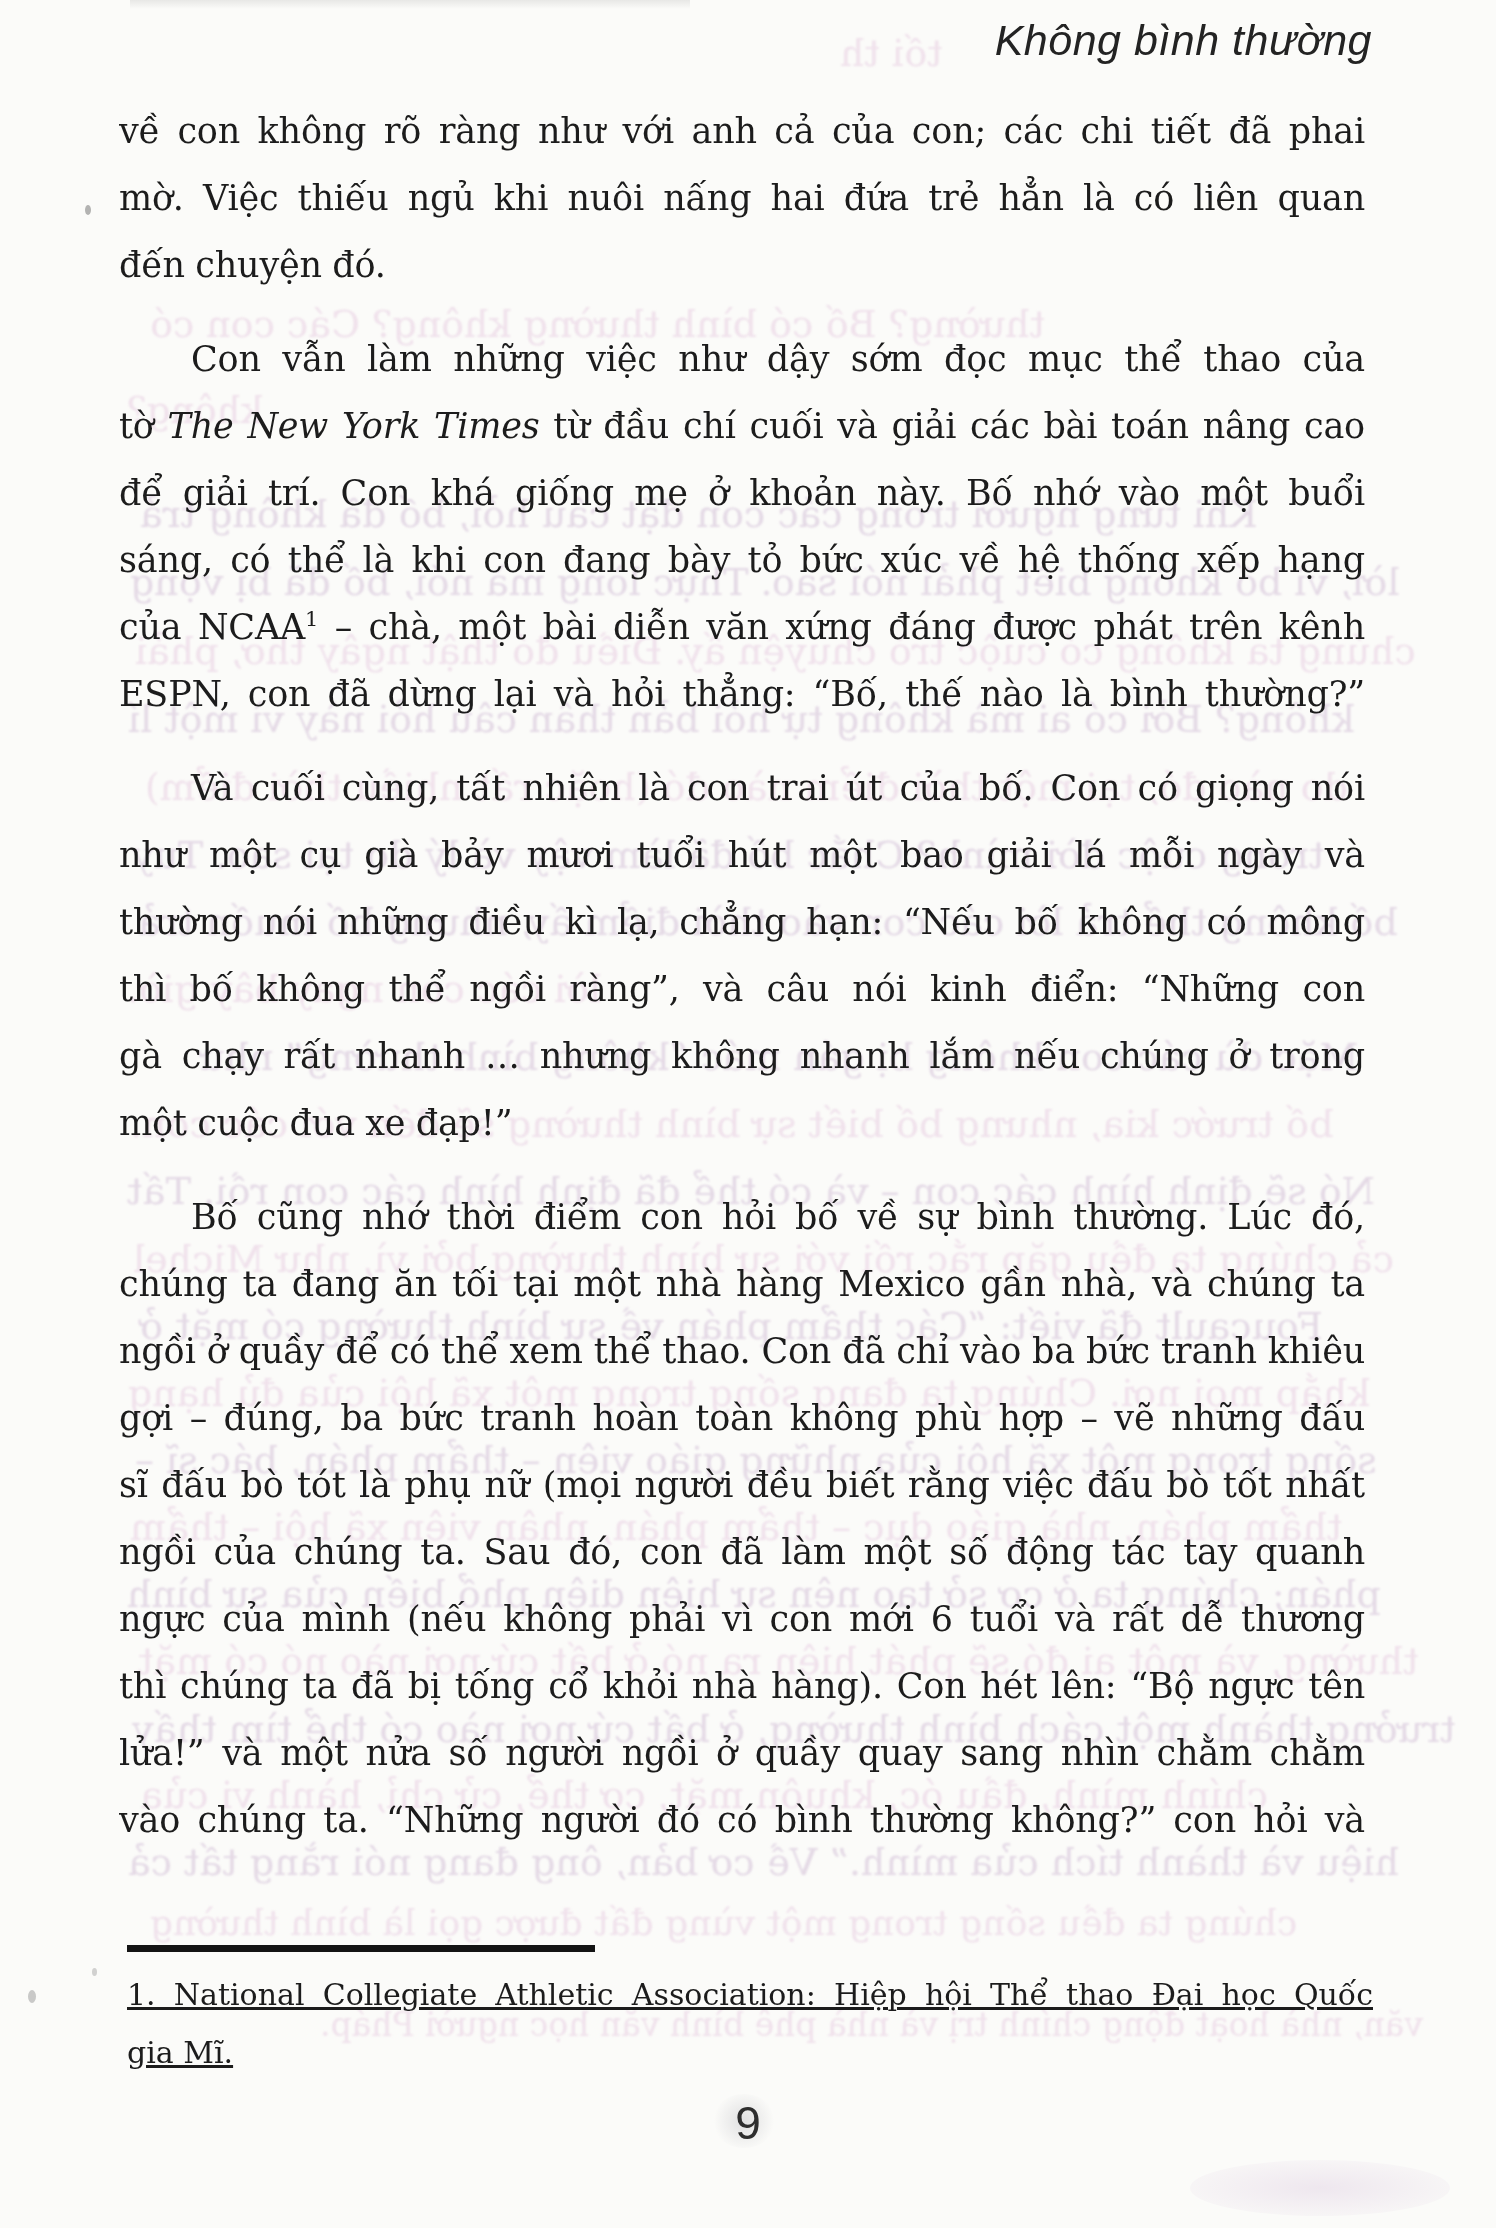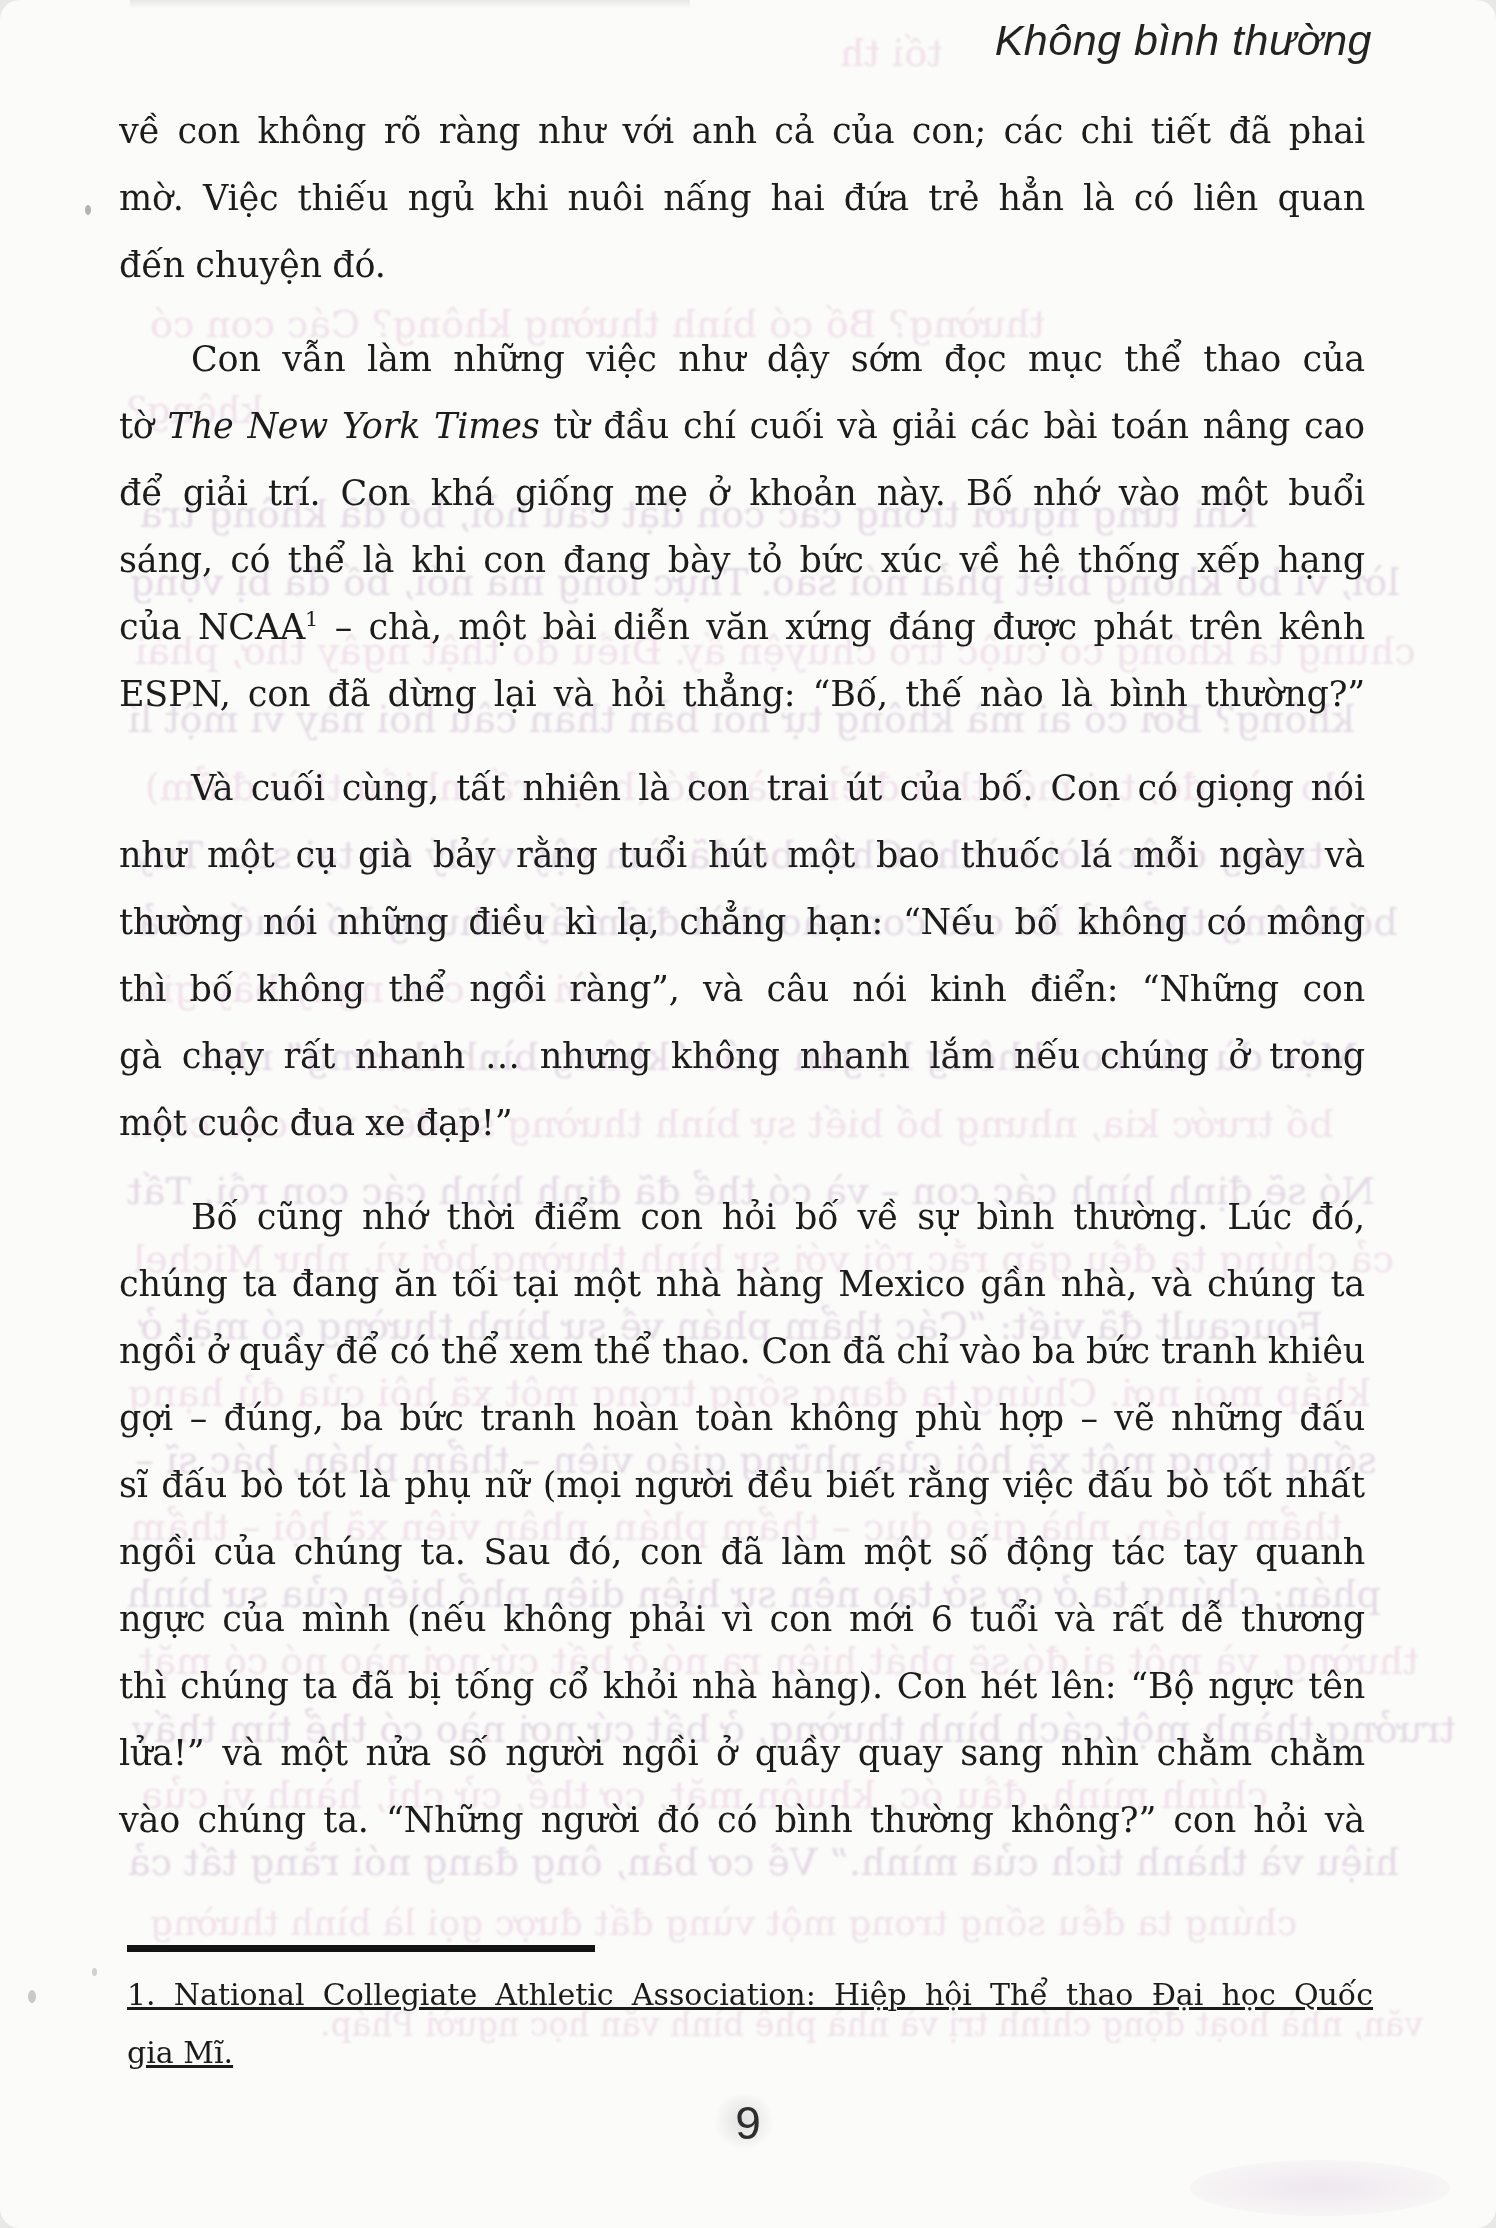--- a/index.html
+++ b/index.html
@@ -4,21 +4,20 @@
 <style>
   html,body{margin:0;padding:0;background:#e8e8e6;}
   .page{
     position:relative;
     width:1496px;height:2228px;
     margin:0 auto;
     background:#fbfbf9;
     overflow:hidden;
     font-family:"DejaVu Serif", serif;
     color:#1c1c1c;
-    border-radius:20px;
   }
   
   .running-header{
     position:absolute;top:16px;right:124px;z-index:2;
     font-family:"Liberation Sans", sans-serif;
     font-style:italic;font-weight:500;
     font-size:43px;letter-spacing:0.5px;color:#232323;
   }
   
   .body-text{
@@ -119,21 +118,21 @@
       <div class="para spaced">
         <div class="tline indent">Con vẫn làm những việc như dậy sớm đọc mục thể thao của</div>
         <div class="tline">tờ <i>The New York Times</i> từ đầu chí cuối và giải các bài toán nâng cao</div>
         <div class="tline">để giải trí. Con khá giống mẹ ở khoản này. Bố nhớ vào một buổi</div>
         <div class="tline">sáng, có thể là khi con đang bày tỏ bức xúc về hệ thống xếp hạng</div>
         <div class="tline">của NCAA<sup>1</sup> – chà, một bài diễn văn xứng đáng được phát trên kênh</div>
         <div class="tline">ESPN, con đã dừng lại và hỏi thẳng: “Bố, thế nào là bình thường?”</div>
       </div>
       <div class="para spaced">
         <div class="tline indent">Và cuối cùng, tất nhiên là con trai út của bố. Con có giọng nói</div>
-        <div class="tline">như một cụ già bảy rằng tuổi hút một bao thuốc lá mỗi ngày và</div>
+        <div class="tline">như một cụ già bảy mươi tuổi hút một bao giải lá mỗi ngày và</div>
         <div class="tline">thường nói những điều kì lạ, chẳng hạn: “Nếu bố không có mông</div>
         <div class="tline">thì bố không thể ngồi ràng”, và câu nói kinh điển: “Những con</div>
         <div class="tline">gà chạy rất nhanh … nhưng không nhanh lắm nếu chúng ở trong</div>
         <div class="tline endline">một cuộc đua xe đạp!”</div>
       </div>
       <div class="para spaced">
         <div class="tline indent">Bố cũng nhớ thời điểm con hỏi bố về sự bình thường. Lúc đó,</div>
         <div class="tline">chúng ta đang ăn tối tại một nhà hàng Mexico gần nhà, và chúng ta</div>
         <div class="tline">ngồi ở quầy để có thể xem thể thao. Con đã chỉ vào ba bức tranh khiêu</div>
         <div class="tline">gợi – đúng, ba bức tranh hoàn toàn không phù hợp – vẽ những đấu</div>

